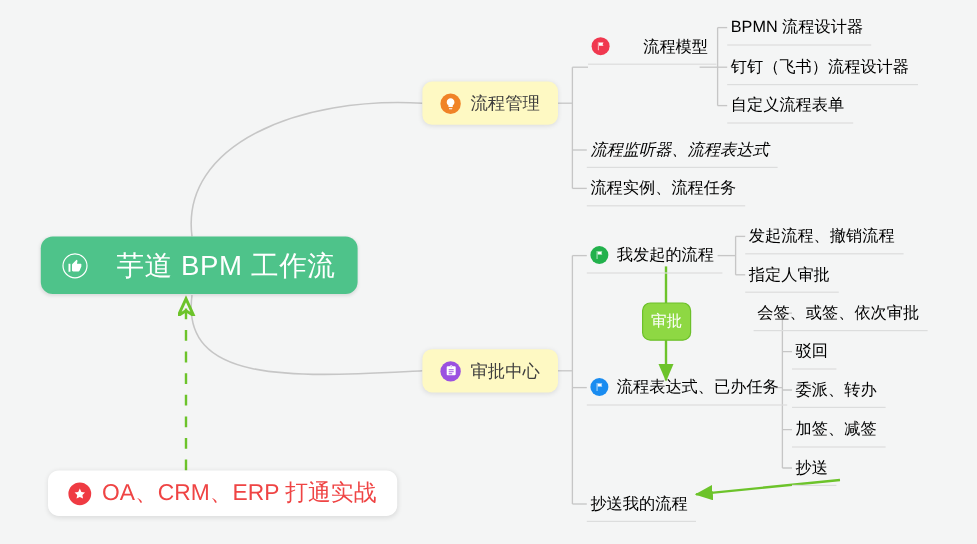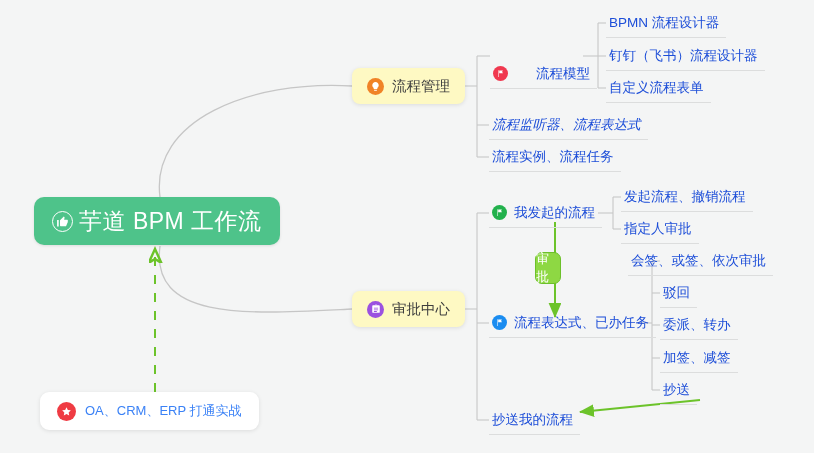--- a/index.html
+++ b/index.html
@@ -21,21 +21,21 @@
     width: 814px;
     height: 453px;
     pointer-events: none;
   }
 
   
   .root-node {
     position: absolute;
     display: flex;
     align-items: center;
-    gap: 6px;
+    gap: 24px;
     background: #4ec38a;
     border-radius: 10px;
     padding: 0 18px;
     height: 48px;
     box-shadow: 0 1px 3px rgba(0,0,0,0.10);
     box-sizing: border-box;
   }
   .root-label {
     color: #ffffff;
     font-size: 23px;
@@ -89,21 +89,21 @@
     align-items: center;
     gap: 7px;
     height: 30px;
     border-bottom: 1px solid #dcdddd;
     padding: 0 7px 0 3px;
     box-sizing: border-box;
     white-space: nowrap;
   }
   .text-node .tlabel {
     font-size: 13.5px;
-    color: #1d4ed8;
+    color: #000000;
   }
   .text-node .dot-icon { width: 15px; height: 15px; flex: 0 0 15px; }
 
   
   .chip {
     position: absolute;
     background: #8ed843;
     border: 1.5px solid #6cc02a;
     border-radius: 7px;
     color: #ffffff;
@@ -121,22 +121,22 @@
     align-items: center;
     gap: 9px;
     background: #ffffff;
     border-radius: 9px;
     padding: 0 17px;
     height: 38px;
     box-shadow: 0 1px 4px rgba(0,0,0,0.10);
     box-sizing: border-box;
   }
   .callout .clabel {
-    font-size: 13px;
-    color: #3b82f6;
+    font-size: 19px;
+    color: #ef4444;
     white-space: nowrap;
   }
   .callout .dot-icon { width: 19px; height: 19px; flex: 0 0 19px; }
 </style>
 </head>
 <body>
 
 <div id="canvas">
 
   <svg id="links" viewBox="0 0 814 453" xmlns="http://www.w3.org/2000/svg">
@@ -212,21 +212,21 @@
 
   <div class="card-node" style="left:352px; top:291px;">
     <span class="dot-icon" style="background:#9b51e0;">
       <svg width="10" height="10" viewBox="0 0 24 24" fill="#ffffff">
         <path d="M19 3h-4.18C14.4 1.84 13.3 1 12 1s-2.4.84-2.82 2H5a2 2 0 0 0-2 2v14a2 2 0 0 0 2 2h14a2 2 0 0 0 2-2V5a2 2 0 0 0-2-2zm-7 0a1 1 0 1 1 0 2 1 1 0 0 1 0-2zM7 9h10v2H7V9zm0 4h10v2H7v-2zm0 4h7v2H7v-2z"></path>
       </svg>
     </span>
     <span class="card-label">审批中心</span>
   </div>
 
-  <div class="text-node" style="left:490px; top:59px;gap:28px;">
+  <div class="text-node" style="left:490px; top:24px;gap:28px;">
     <span class="dot-icon" style="background:#f0384f;">
       <svg width="9" height="9" viewBox="0 0 24 24" fill="#ffffff">
         <path d="M6 3h1.5v18H6V3zm2.5 1h10l-2.2 3.5L18.5 11h-10V4z"></path>
       </svg>
     </span>
     <span class="tlabel">流程模型</span>
   </div>
 
   <div class="text-node" style="left:489px; top:110px;font-style:italic;">
     <span class="tlabel">流程监听器、流程表达式</span>
@@ -291,21 +291,21 @@
   </div>
 
   <div class="text-node" style="left:660px; top:343px;">
     <span class="tlabel">加签、减签</span>
   </div>
 
   <div class="text-node" style="left:660px; top:375px;">
     <span class="tlabel">抄送</span>
   </div>
 
-  <div class="chip" style="left:535px; top:252px; width:26px; height:32px;">
+  <div class="chip" style="left:535px; top:252px; width:41px; height:32px;">
     <span>审批</span>
   </div>
 
   <div class="callout" style="left:40px; top:392px;">
     <span class="dot-icon" style="background:#ef3b43;">
       <svg width="11" height="11" viewBox="0 0 24 24" fill="#ffffff">
         <path d="M12 2.5l2.9 6.1 6.6.9-4.8 4.6 1.2 6.6L12 17.6 6.1 20.7l1.2-6.6L2.5 9.5l6.6-.9L12 2.5z"></path>
       </svg>
     </span>
     <span class="clabel">OA、CRM、ERP 打通实战</span>

